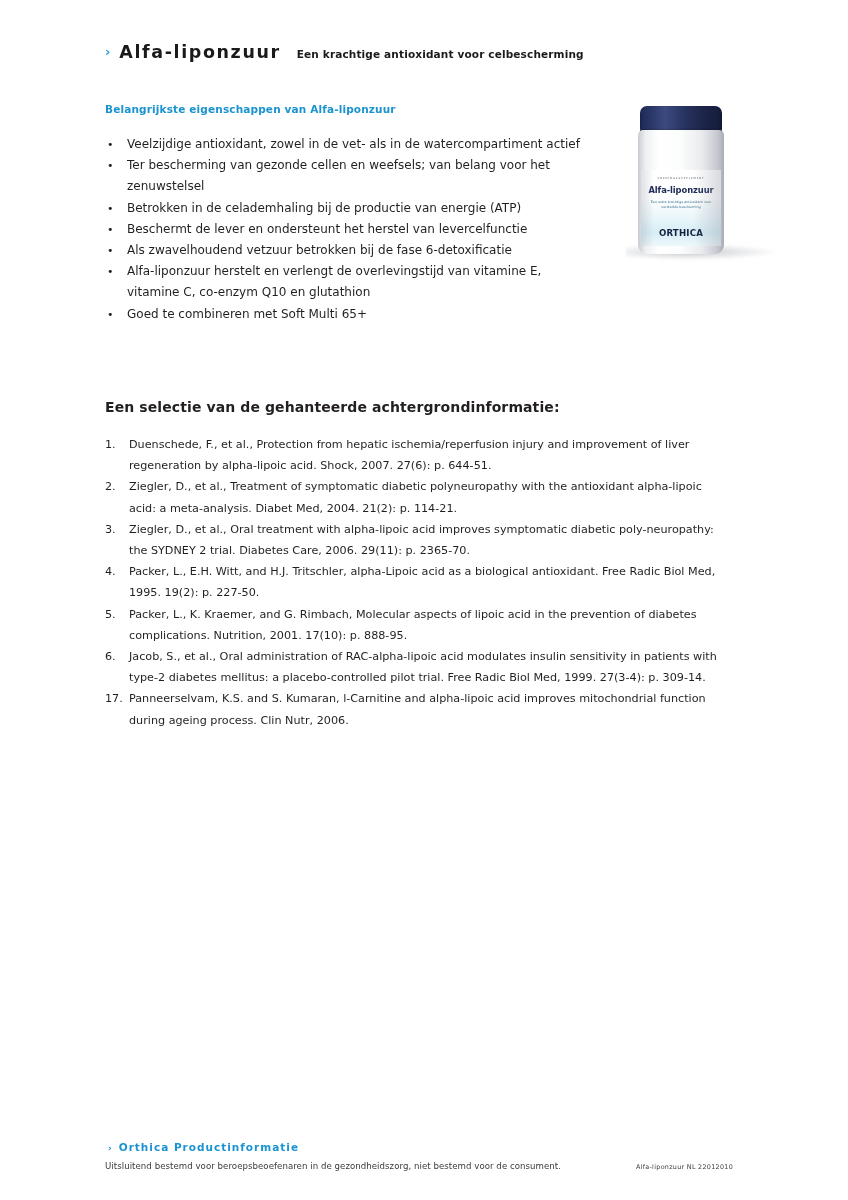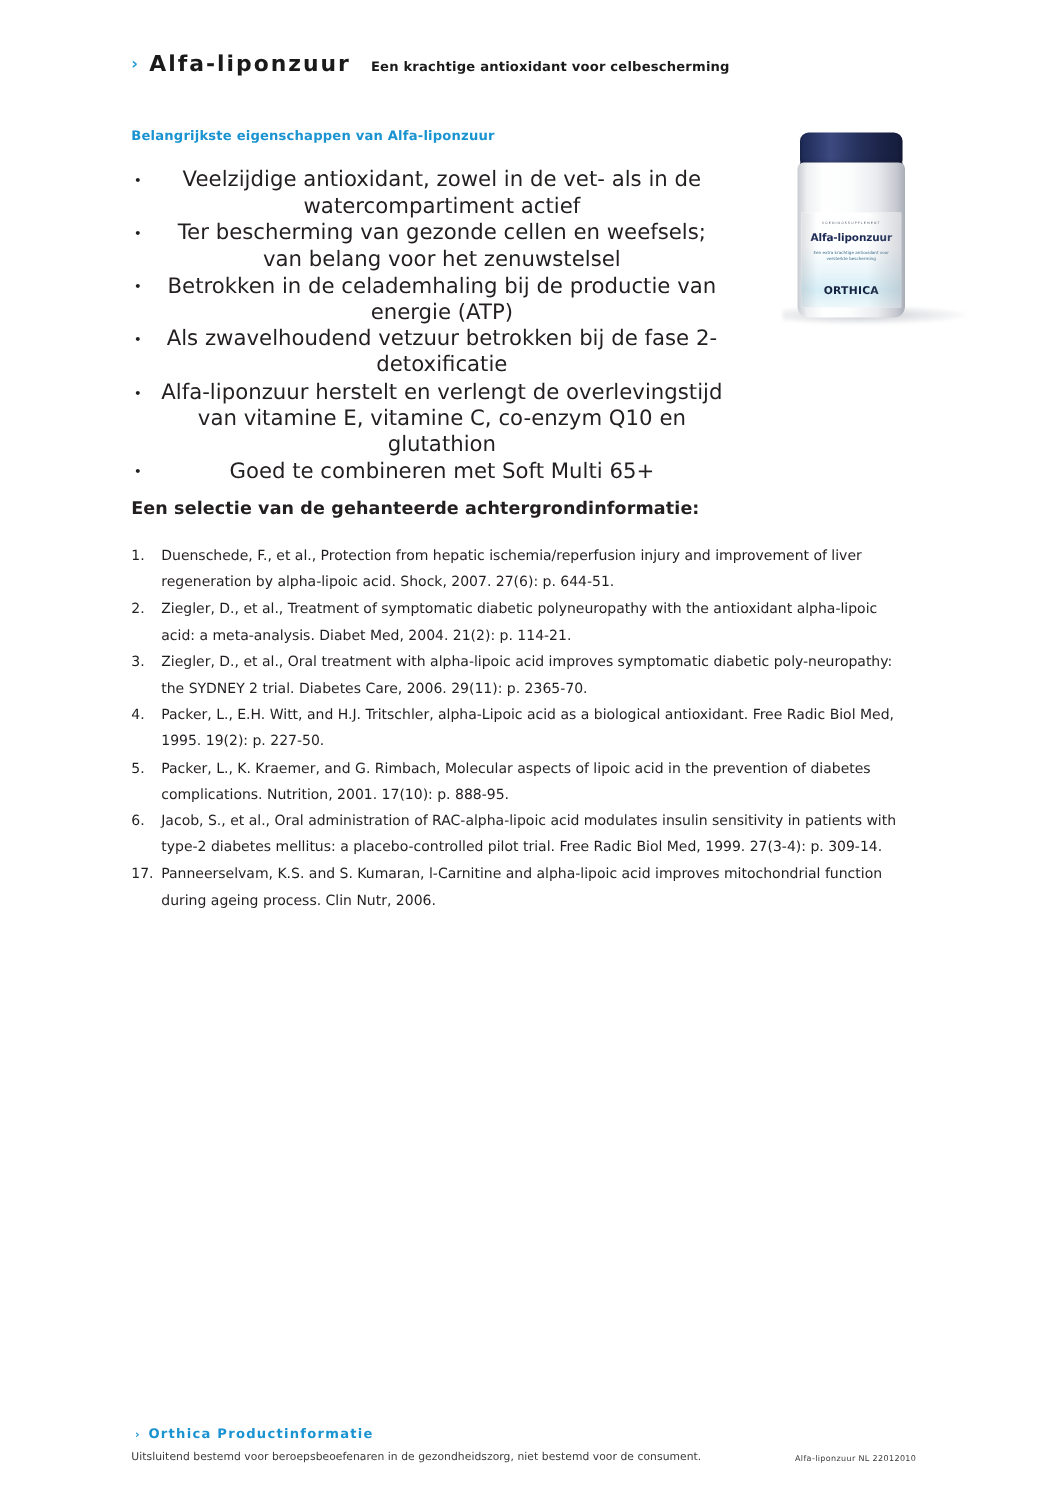--- a/index.html
+++ b/index.html
@@ -74,25 +74,24 @@
     left: 105px;
     top: 134px;
     width: 475px;
     margin: 0;
     padding: 0;
     list-style: none;
   }
   .features li {
     position: relative;
     padding-left: 22px;
-    font-size: 17px;
+    font-size: 12px;
     line-height: 21.2px;
     color: #231f20;
     margin: 0;
-    text-align: center;
   }
   .features li::before {
     content: "\2022";
     position: absolute;
     left: 2px;
     top: 0;
     font-size: 11px;
     line-height: 21.2px;
     color: #231f20;
   }
@@ -282,21 +281,22 @@
     <span class="title">Alfa-liponzuur</span>
     <span class="subtitle">Een krachtige antioxidant voor celbescherming</span>
   </div>
 
   <div class="sect-heading">Belangrijkste eigenschappen van Alfa-liponzuur</div>
 
   <ul class="features">
     <li>Veelzijdige antioxidant, zowel in de vet- als in de watercompartiment actief</li>
     <li>Ter bescherming van gezonde cellen en weefsels; van belang voor het zenuwstelsel</li>
     <li>Betrokken in de celademhaling bij de productie van energie (ATP)</li>
-    <li>Als zwavelhoudend vetzuur betrokken bij de fase 2-detoxificatie</li>
+    <li>Beschermt de lever en ondersteunt het herstel van levercelfunctie</li>
+    <li>Als zwavelhoudend vetzuur betrokken bij de fase 6-detoxificatie</li>
     <li>Alfa-liponzuur herstelt en verlengt de overlevingstijd van vitamine E, vitamine C, co-enzym Q10 en glutathion</li>
     <li>Goed te combineren met Soft Multi 65+</li>
   </ul>
 
   <div class="product">
     <div class="bottle-shadow"></div>
     <div class="bottle">
       <div class="cap"></div>
       <div class="body-jar">
         <div class="label">

